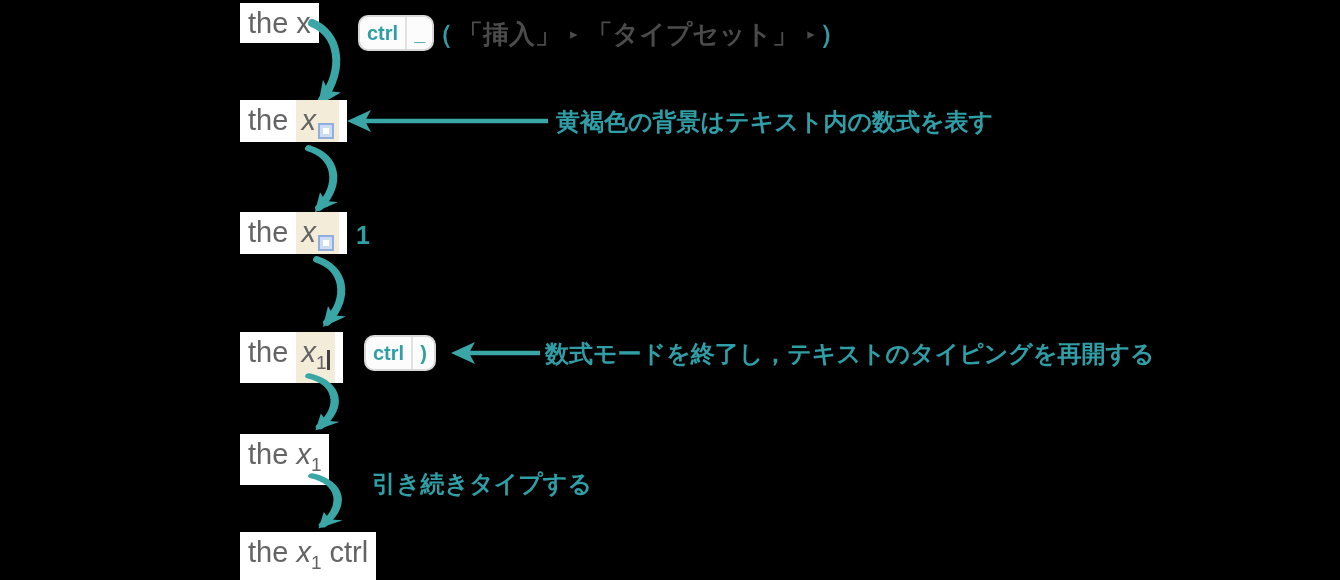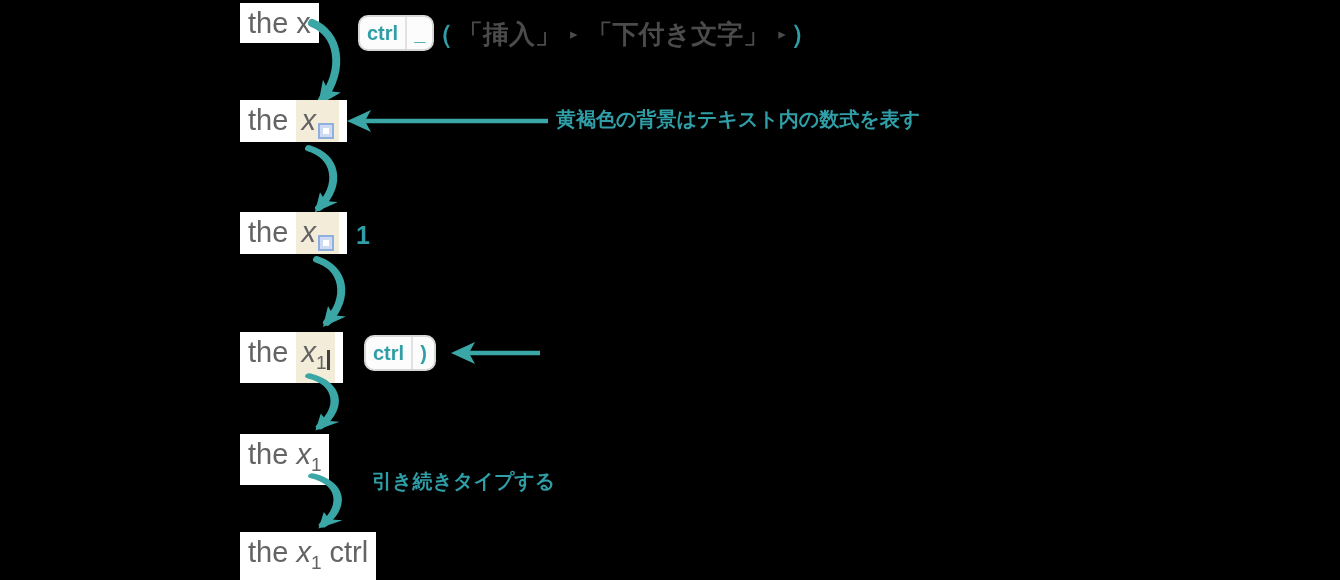--- a/index.html
+++ b/index.html
@@ -27,21 +27,21 @@
   }
   
   .keycap{
     position:absolute;display:flex;align-items:center;overflow:hidden;
     background:var(--key-bg,#fcfcfc);border:2px solid var(--key-border,#d7d7d7);
     border-radius:10px;color:var(--teal,#2f9ea6);font-size:20px;line-height:32px;font-weight:600;
   }
   .keyseg{padding:0 7px;}
   .keyseg.mod{border-right:2px solid #e2e2e2;}
   
-  .note{position:absolute;color:var(--teal,#2f9ea6);font-size:20px;font-weight:600;white-space:pre;}
+  .note{position:absolute;color:var(--teal,#2f9ea6);font-size:24px;font-weight:600;white-space:pre;}
   .menu{position:absolute;display:flex;align-items:center;font-size:26px;line-height:36px;white-space:pre;}
   .menu .paren{color:var(--teal,#2f9ea6);font-weight:600;}
   .menu .mitem{color:var(--note-gray,#4b4b4b);font-weight:600;margin:0 4px;text-align:center;}
   .menu .sep{color:var(--note-gray,#4b4b4b);font-size:15px;margin:0 5px;}
   .typed{position:absolute;color:var(--teal,#2f9ea6);font-size:25px;font-weight:700;}
   
   svg.arrow{position:absolute;overflow:visible;display:block;}
   .curve-stroke{stroke:var(--arrow,#3aa6a6);stroke-width:8;fill:none;stroke-linecap:round;}
   .h-stroke{stroke:var(--arrow,#3aa6a6);stroke-width:4.5;fill:none;}
   .ahfill{fill:var(--arrow,#3aa6a6);}
@@ -67,21 +67,21 @@
 
   <div class="keycap" style="left:358px;top:15px">
     <span class="keyseg mod">ctrl</span>
     <span class="keyseg">_</span>
   </div>
 
   <div class="menu" style="left:427px;top:16px">
     <span class="paren">（</span>
     <span class="mitem">「挿入」</span>
     <span class="sep">▸</span>
-    <span class="mitem">「下付き文字」</span>
+    <span class="mitem">「タイプセット」</span>
     <span class="sep">▸</span>
     <span class="paren">）</span>
   </div>
 
   <div class="snippet" style="left:240px;top:100px"><span>the </span><span class="math-seg"><span class="var">x</span><span class="ph"></span></span></div>
 
   <svg class="arrow" style="left:326px;top:110px" width="224" height="22" viewBox="0 0 224 22">
     <path class="h-stroke" d="M 222,11 L 28,11" marker-end="url(#ah)"></path>
   </svg>
 
@@ -103,20 +103,21 @@
 
   <div class="keycap" style="left:364px;top:335px">
     <span class="keyseg mod">ctrl</span>
     <span class="keyseg">)</span>
   </div>
 
   <svg class="arrow" style="left:430px;top:342px" width="112" height="22" viewBox="0 0 112 22">
     <path class="h-stroke" d="M 110,11 L 28,11" marker-end="url(#ah)"></path>
   </svg>
 
+  <div class="note" style="left:545px;top:338px">数式モードを終了し，テキストのタイピングを再開する</div>
 
   <svg class="arrow" style="left:302px;top:374px" width="46" height="58" viewBox="0 0 44 88" preserveAspectRatio="none">
     <path class="curve-stroke" d="M 7,3 C 34,14 40,48 17,80" marker-end="url(#ah)"></path>
   </svg>
 
   <div class="snippet" style="left:240px;top:434px"><span>the </span><span class="var">x</span><span class="sub">1</span></div>
 
   <div class="note" style="left:372px;top:468px">引き続きタイプする</div>
 
   <svg class="arrow" style="left:305px;top:474px" width="46" height="56" viewBox="0 0 44 88" preserveAspectRatio="none">

